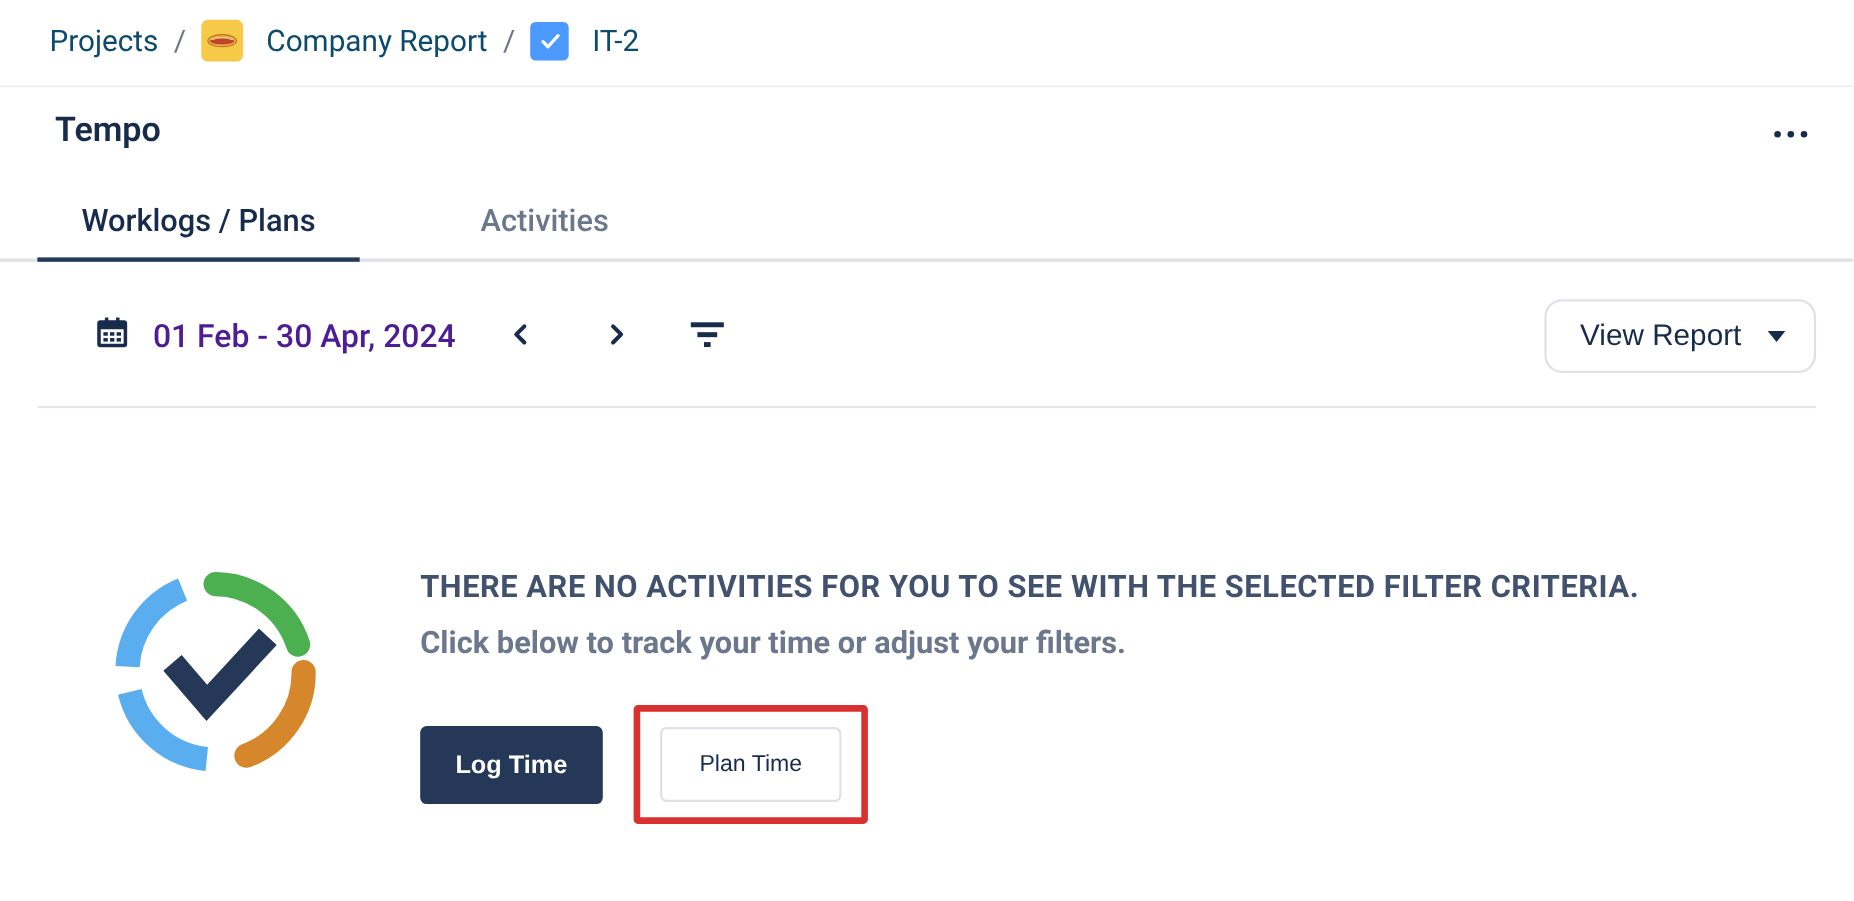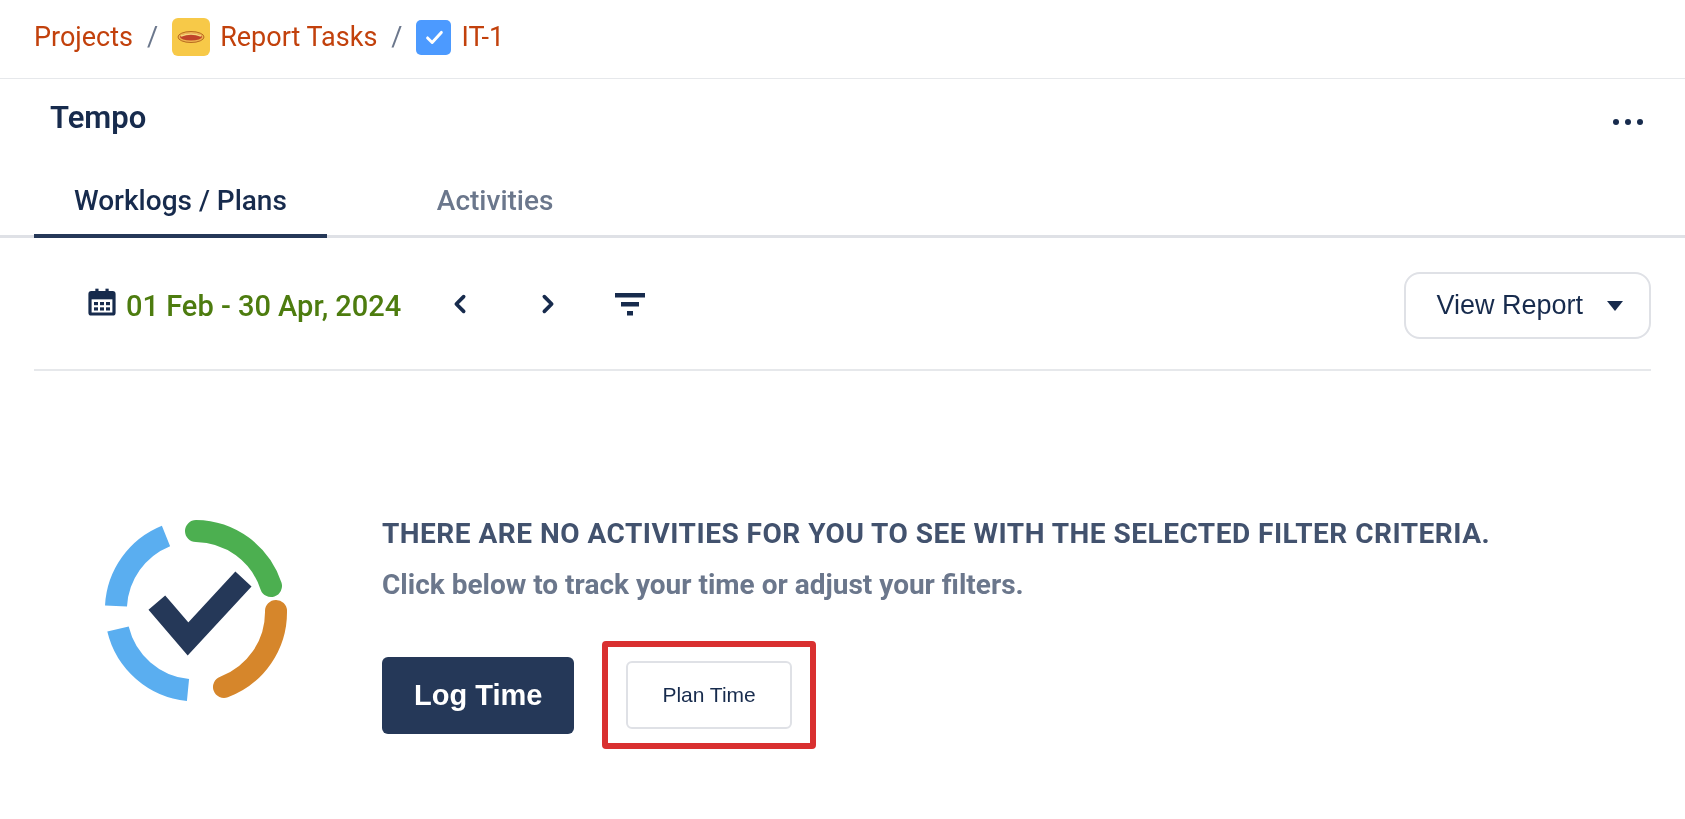--- a/index.html
+++ b/index.html
@@ -19,22 +19,23 @@
     .breadcrumb {
       display: flex;
       align-items: center;
       gap: 10px;
       padding: 18px 34px 22px 34px;
       border-bottom: 1px solid #e6e8eb;
       font-size: 27px;
       color: #42526e;
     }
     .breadcrumb a {
-      color: #c2410c;
+      color: #0c4a6e;
       text-decoration: none;
+      margin-left: 11px;
     }
     .breadcrumb .sep {
       color: #6b778c;
       padding: 0 4px;
     }
     .project-avatar {
       width: 38px;
       height: 38px;
       background: #f7c948;
       border-radius: 6px;
@@ -121,24 +122,24 @@
       padding-right: 0;
     }
     .toolbar-left {
       display: flex;
       align-items: center;
       gap: 30px;
     }
     .date-range {
       display: flex;
       align-items: center;
-      gap: 8px;
+      gap: 21px;
       font-size: 29px;
       font-weight: 500;
-      color: #4d7c0f;
+      color: #4c1d95;
     }
     .cal-icon { color: #172b4d; cursor: pointer; }
     .nav-arrow {
       color: #172b4d;
       cursor: pointer;
       padding: 6px 18px;
     }
     .filter-icon { color: #172b4d; cursor: pointer; padding: 6px; }
     .view-report-btn {
       border: 2px solid #dfe1e6;
@@ -192,21 +193,21 @@
       display: flex;
       align-items: center;
       gap: 28px;
     }
     .btn-primary {
       background: #253858;
       color: #ffffff;
       border: none;
       border-radius: 6px;
       padding: 22px 32px;
-      font-size: 29px;
+      font-size: 23px;
       font-weight: 700;
       cursor: pointer;
     }
     .btn-secondary-wrap {
       border: 6px solid #d93030;
       border-radius: 4px;
       padding: 14px 18px;
     }
     .btn-secondary {
       background: #ffffff;
@@ -225,28 +226,28 @@
 <div class="breadcrumb">
   <a href="#">Projects</a>
   <span class="sep">/</span>
   <span class="project-avatar">
     <svg width="30" height="16" viewBox="0 0 30 16">
       <ellipse cx="15" cy="8" rx="13" ry="5.5" fill="#efb450" stroke="#b86b1f" stroke-width="1"></ellipse>
       <ellipse cx="15" cy="8" rx="11" ry="3.5" fill="#c0442a"></ellipse>
       <path d="M5 7 Q15 3 25 7" stroke="#f5d97a" stroke-width="1.4" fill="none"></path>
     </svg>
   </span>
-  <a href="#">Report Tasks</a>
+  <a href="#">Company Report</a>
   <span class="sep">/</span>
   <span class="issue-type-badge">
     <svg width="22" height="22" viewBox="0 0 24 24">
       <path d="M5 13 L10 18 L20 7" stroke="#ffffff" stroke-width="3.2" fill="none" stroke-linecap="round" stroke-linejoin="round"></path>
     </svg>
   </span>
-  <a href="#">IT-1</a>
+  <a href="#">IT-2</a>
 </div>
 
 <div class="panel-header">
   <div class="panel-title">Tempo</div>
   <div class="more-menu">
     <svg width="34" height="10" viewBox="0 0 34 10">
       <circle cx="5" cy="5" r="3" fill="#172b4d"></circle>
       <circle cx="17" cy="5" r="3" fill="#172b4d"></circle>
       <circle cx="29" cy="5" r="3" fill="#172b4d"></circle>
     </svg>

